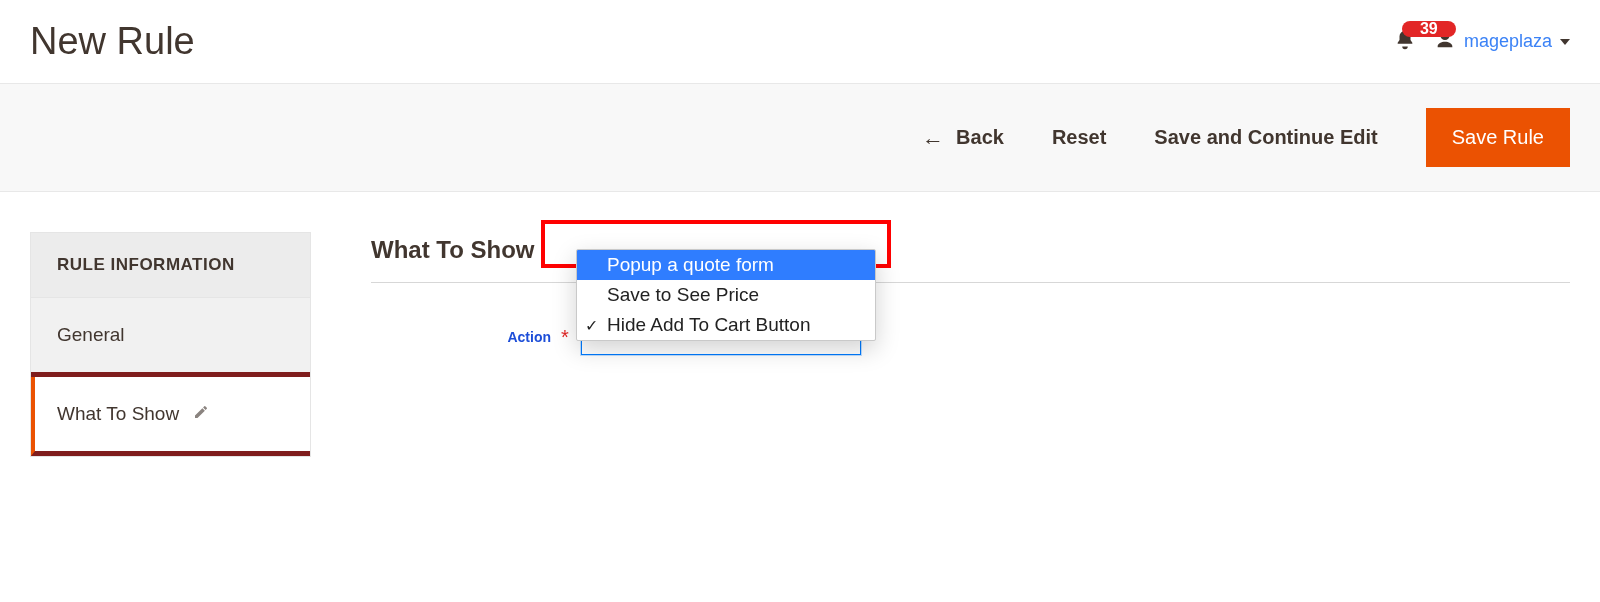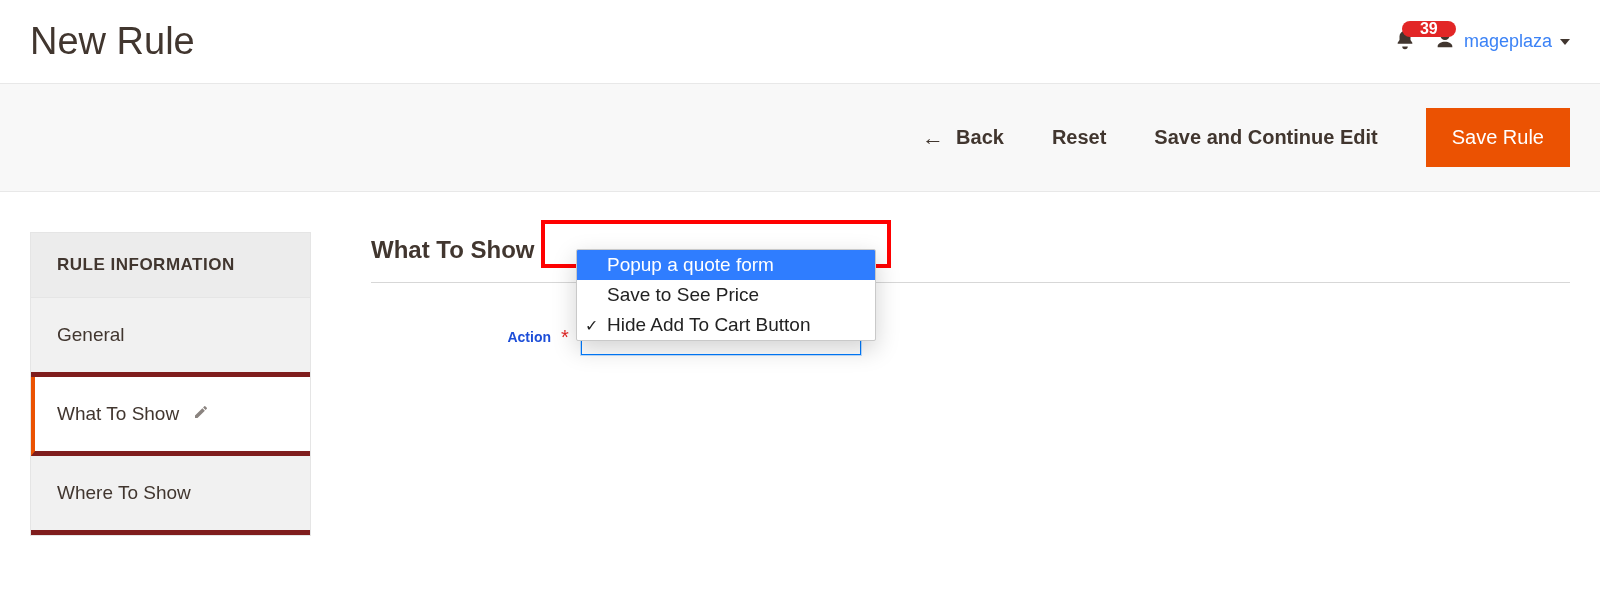--- a/index.html
+++ b/index.html
@@ -253,21 +253,20 @@
     <div class="sidebar-title">RULE INFORMATION</div>
     <div class="tab">General</div>
     <div class="tab active">
       <span>What To Show</span>
       <span class="pencil-icon">
         <svg viewBox="0 0 24 24">
             <path d="M3 17.25V21h3.75L17.81 9.94l-3.75-3.75L3 17.25zM20.71 7.04a1 1 0 0 0 0-1.41l-2.34-2.34a1 1 0 0 0-1.41 0l-1.83 1.83 3.75 3.75 1.83-1.83z"></path>
           </svg>
       </span>
     </div>
-    <div class="tab">Where To Show</div>
   </div>
 
   <div class="form-area">
     <div class="section-header">
       <div class="section-title">What To Show</div>
       <div class="red-box-highlight"></div>
     </div>
 
     <div class="field-row">
       <div class="field-label">Action</div>

